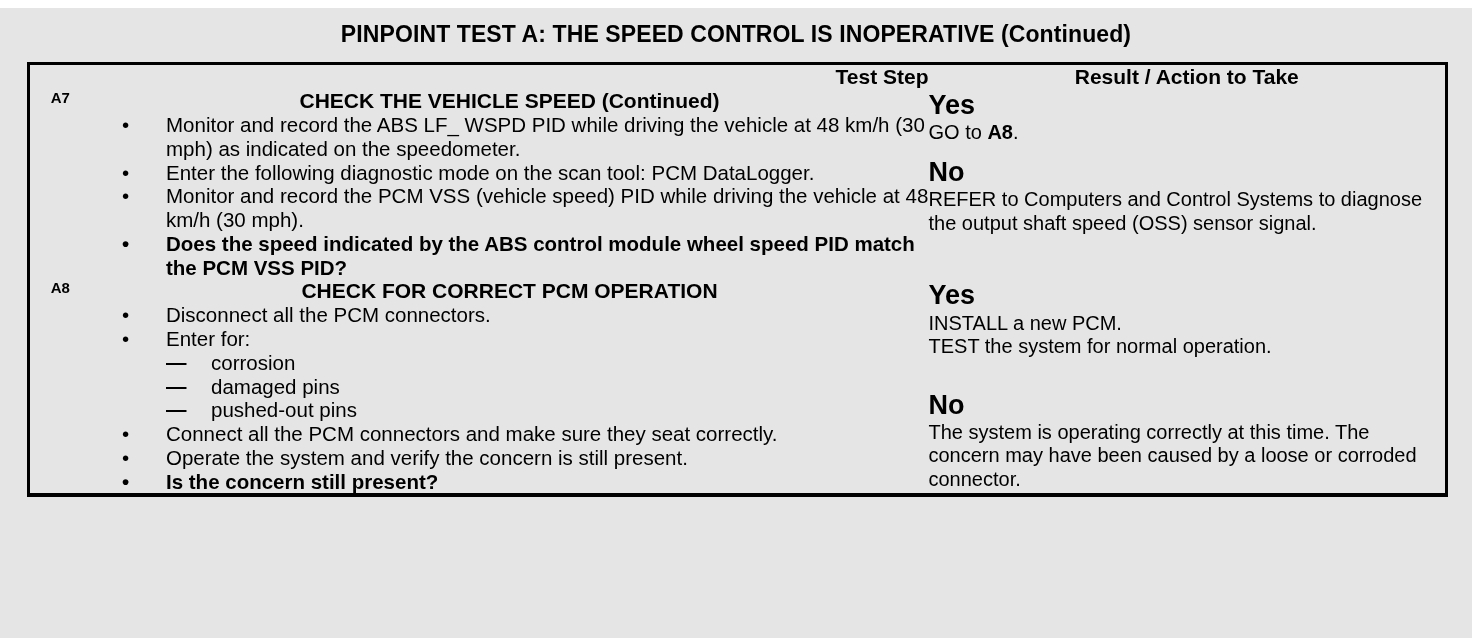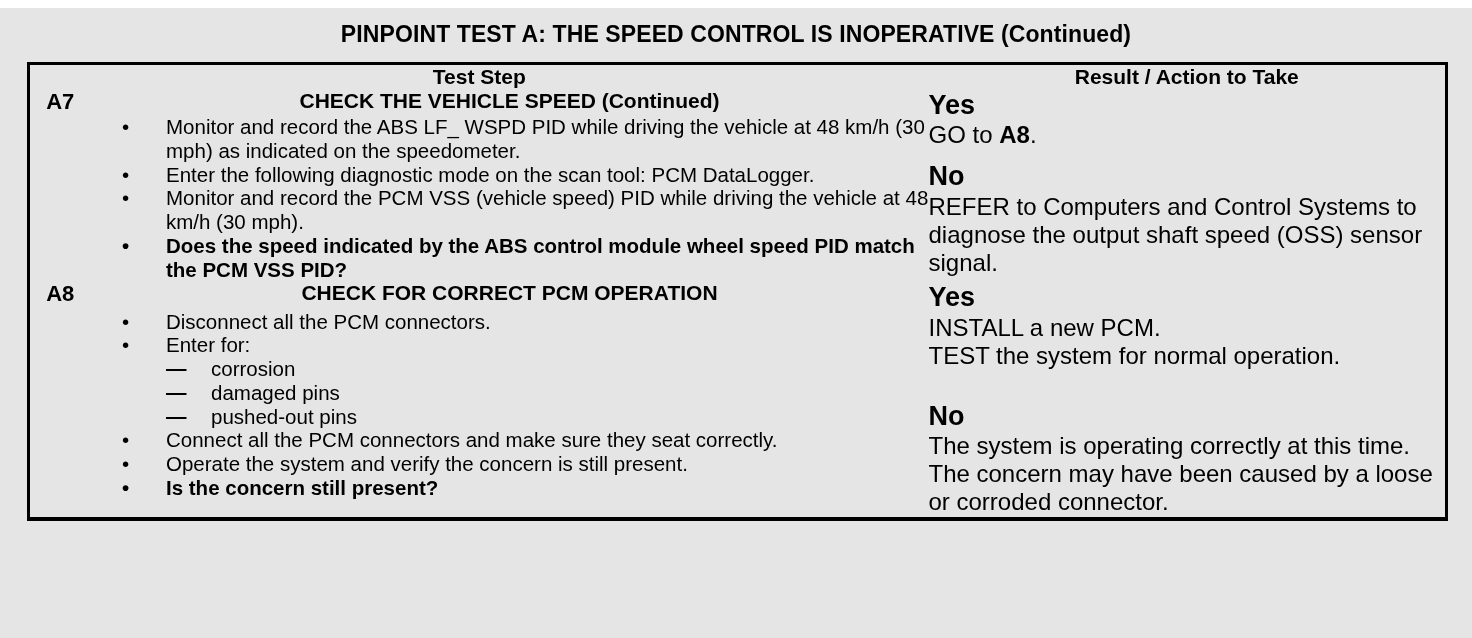--- a/index.html
+++ b/index.html
@@ -57,26 +57,26 @@
   .col-result { width: 518px; }
 
   
   .hdr-cell {
     text-align: center;
     font-size: 21px;
     font-weight: bold;
     padding: 6px 0 7px 0;
     border-bottom: 2px solid #000;
   }
-  .hdr-left { border-right: 2px solid #000; }
+  .hdr-left { border-right: 2px solid #000; text-align: right; }
 
   
   .step-id {
     text-align: center;
-    font-size: 22px;
+    font-size: 15px;
     font-weight: bold;
     padding: 5px 0 6px 0;
     border-right: 2px solid #000;
     border-bottom: 2px solid #000;
   }
   .step-title {
     font-size: 21px;
     font-weight: bold;
     padding: 5px 0 6px 10px;
     border-right: 2px solid #000;
@@ -135,21 +135,21 @@
     font-size: 20.5px;
     font-weight: bold;
     line-height: 1.16;
   }
 
   .res-label {
     font-weight: bold;
     font-size: 27px;
     line-height: 1.2;
   }
-  .res-text { font-size: 24px; line-height: 1.17; }
+  .res-text { font-size: 20px; line-height: 1.17; }
   .res-gap { height: 11px; }
   .res-gap-lg { height: 30px; }
   b.inl { font-weight: bold; }
 </style>
 </head>
 <body>
 
 <div class="page">
 
   <div class="doc-title">PINPOINT TEST  A: THE SPEED CONTROL IS INOPERATIVE (Continued)</div>

